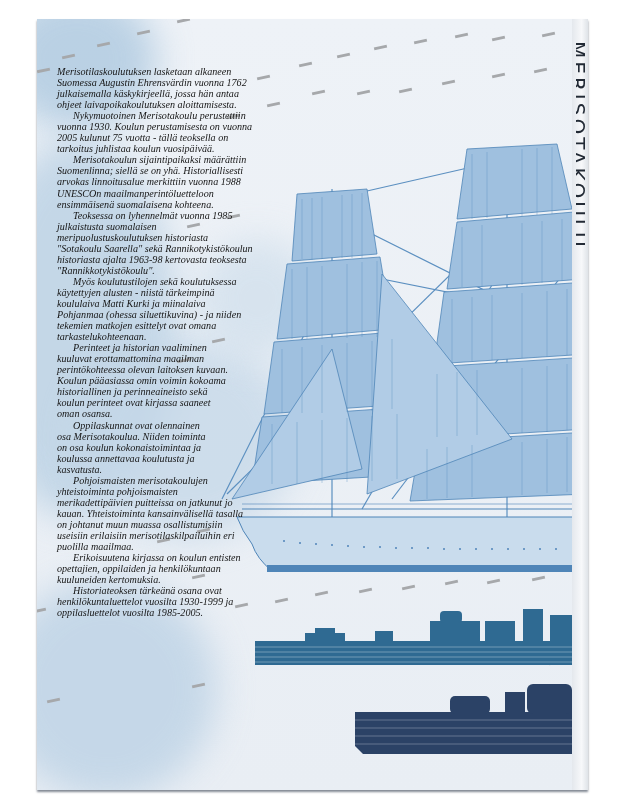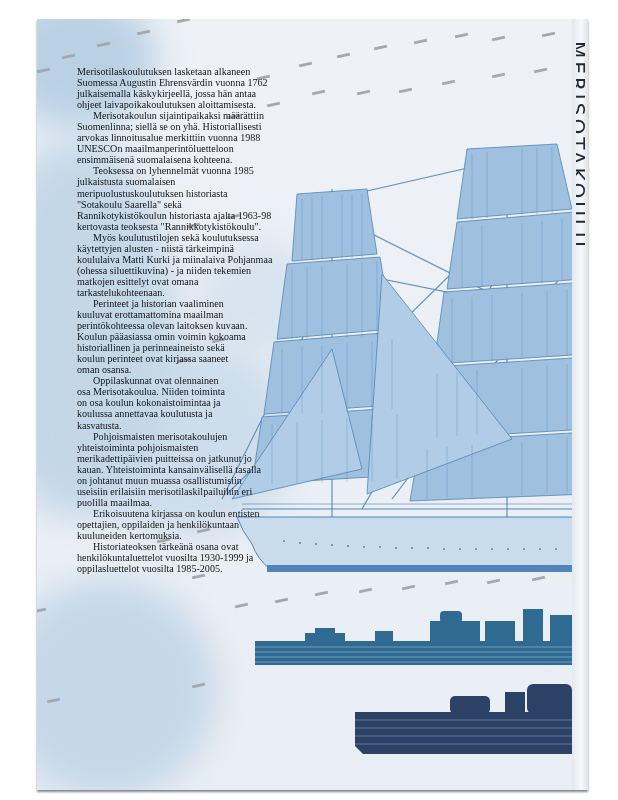--- a/index.html
+++ b/index.html
@@ -8,22 +8,22 @@
   .cover{position:absolute;left:37px;top:19px;width:551px;height:771px;
          background:linear-gradient(180deg,#eef2f7 0%,#e9eef4 100%);
          box-shadow:0 2px 2px rgba(30,40,60,.55);overflow:hidden;}
   .cloud{position:absolute;border-radius:50%;filter:blur(18px);opacity:.75;}
   .c1{left:-40px;top:-30px;width:160px;height:140px;background:#a9c6de;}
   .c2{left:-60px;top:120px;width:200px;height:380px;background:#b7cfe3;}
   .c3{left:40px;top:320px;width:220px;height:200px;background:#c4d7e8;}
   .c4{left:-40px;top:560px;width:220px;height:220px;background:#b9d0e4;}
   .c5{left:160px;top:220px;width:120px;height:120px;background:#d0dfec;}
   .dash{position:absolute;width:13px;height:3px;background:#a6a8ab;transform:rotate(-12deg);}
-  .text{position:absolute;left:40px;top:47px;width:196px;
-        font-family:"Liberation Serif",serif;font-size:10.1px;
+  .text{position:absolute;left:20px;top:47px;width:196px;
+        font-family:"Liberation Serif",serif;font-style:italic;font-size:10.1px;
         line-height:11.05px;color:#151515;text-align:left;}
   .text p{margin:0;text-indent:16px;}
   .text p:first-child{text-indent:0;}
   .spine{position:absolute;right:0;top:0;width:16px;height:771px;
          background:linear-gradient(90deg,#e4e8ed,#f7f8fa 60%,#dfe3e8);}
   .spine-text{position:absolute;right:-2px;top:22px;width:14px;height:420px;
         writing-mode:vertical-rl;font-family:"DejaVu Sans",sans-serif;font-size:20px;
         letter-spacing:3px;color:#222a35;overflow:hidden;}
   svg{position:absolute;}
 </style>
@@ -184,20 +184,21 @@
     <g stroke="#e8eef4" stroke-width=".6" opacity=".5">
       <line x1="0" y1="36" x2="233" y2="36"></line>
         <line x1="0" y1="44" x2="233" y2="44"></line>
       <line x1="0" y1="52" x2="233" y2="52"></line>
         <line x1="0" y1="60" x2="233" y2="60"></line>
     </g>
   </svg>
 
   <div class="text">
     <p>Merisotilaskoulutuksen lasketaan alkaneen Suomessa Augustin Ehrensvärdin vuonna 1762 julkaisemalla käskykirjeellä, jossa hän antaa ohjeet laivapoikakoulutuksen aloittamisesta.</p>
+    <p>Nykymuotoinen Merisotakoulu perustettiin vuonna 1930. Koulun perustamisesta on vuonna 2005 kulunut 75 vuotta - tällä teoksella on tarkoitus juhlistaa koulun vuosipäivää.</p>
     <p>Merisotakoulun sijaintipaikaksi määrättiin Suomenlinna; siellä se on yhä. Historiallisesti arvokas linnoitusalue merkittiin vuonna 1988 UNESCOn maailmanperintöluetteloon ensimmäisenä suomalaisena kohteena.</p>
     <p>Teoksessa on lyhennelmät vuonna 1985 julkaistusta suomalaisen meripuolustuskoulutuksen historiasta "Sotakoulu Saarella" sekä Rannikotykistökoulun historiasta ajalta 1963-98 kertovasta teoksesta "Rannikkotykistökoulu".</p>
     <p>Myös koulutustilojen sekä koulutuksessa käytettyjen alusten - niistä tärkeimpinä koululaiva Matti Kurki ja miinalaiva Pohjanmaa (ohessa siluettikuvina) - ja niiden tekemien matkojen esittelyt ovat omana tarkastelukohteenaan.</p>
     <p style="width:175px">Perinteet ja historian vaaliminen kuuluvat erottamattomina maailman perintökohteessa olevan laitoksen kuvaan. Koulun pääasiassa omin voimin kokoama historiallinen ja perinneaineisto sekä koulun perinteet ovat kirjassa saaneet oman osansa.</p>
     <p style="width:150px">Oppilaskunnat ovat olennainen osa Merisotakoulua. Niiden toiminta on osa koulun kokonaistoimintaa ja koulussa annettavaa koulutusta ja kasvatusta.</p>
     <p>Pohjoismaisten merisotakoulujen yhteistoiminta pohjoismaisten merikadettipäivien puitteissa on jatkunut jo kauan. Yhteistoiminta kansainvälisellä tasalla on johtanut muun muassa osallistumisiin useisiin erilaisiin merisotilaskilpailuihin eri puolilla maailmaa.</p>
     <p>Erikoisuutena kirjassa on koulun entisten opettajien, oppilaiden ja henkilökuntaan kuuluneiden kertomuksia.</p>
     <p>Historiateoksen tärkeänä osana ovat henkilökuntaluettelot vuosilta 1930-1999 ja oppilasluettelot vuosilta 1985-2005.</p>
   </div>
 

